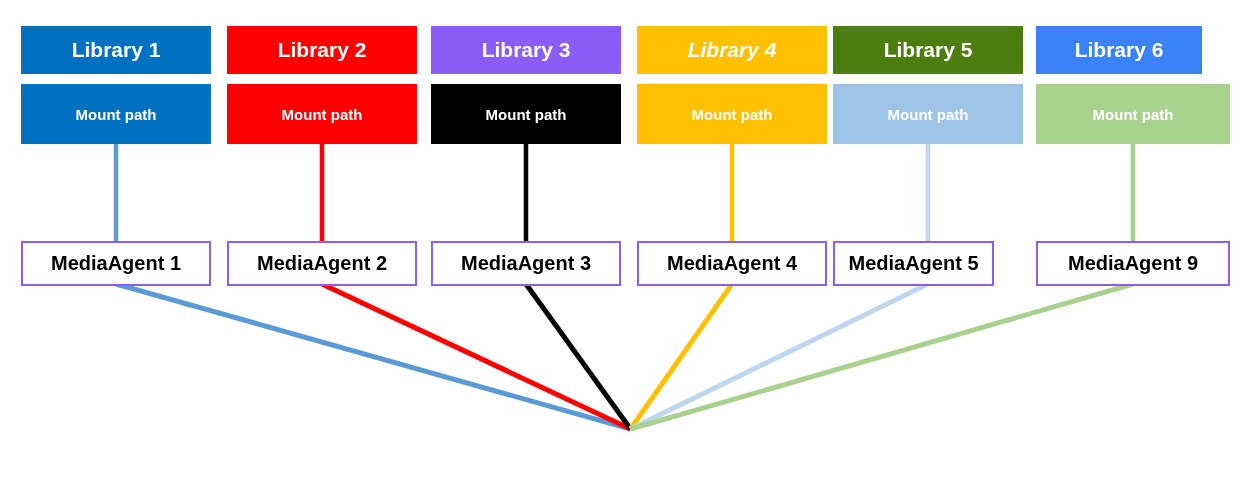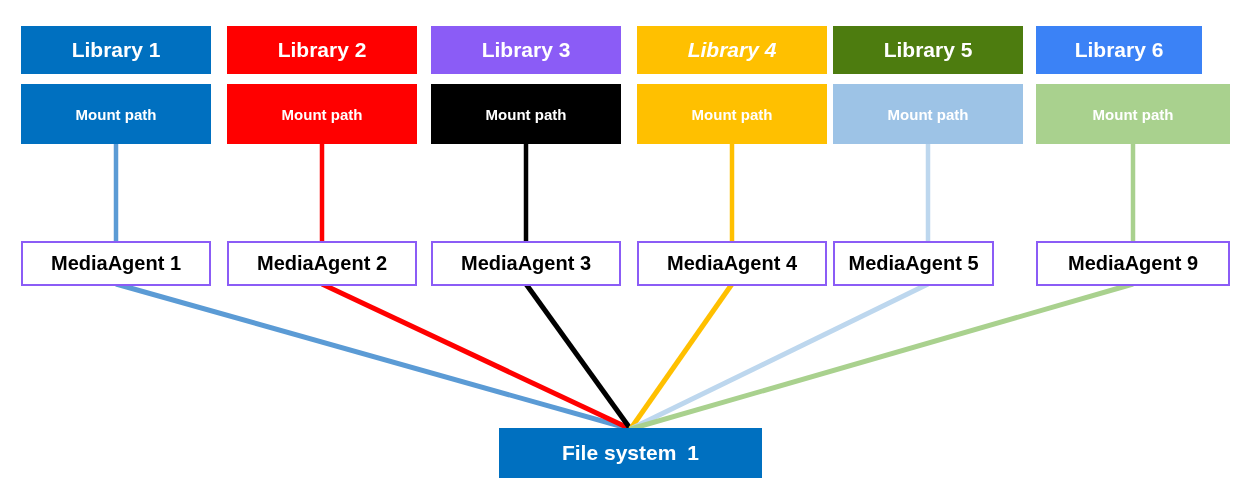--- a/index.html
+++ b/index.html
@@ -92,17 +92,13 @@
       <div class="box library-box" style="left: 637px; top: 26px; width: 190px; background: rgb(255, 192, 0); color: rgb(255, 255, 255); font-style: italic;">Library 4</div>
       <div class="box mount-box" style="left: 637px; top: 84px; width: 190px; background: rgb(255, 192, 0); color: rgb(255, 255, 255);">Mount path</div>
       <div class="box agent-box" style="left: 637px; top: 241px; width: 190px;">MediaAgent 4</div>
       <div class="box library-box" style="left: 833px; top: 26px; width: 190px; background: #4d7c0f; color: rgb(255, 255, 255);">Library 5</div>
       <div class="box mount-box" style="left: 833px; top: 84px; width: 190px; background: rgb(157, 195, 230); color: rgb(255, 255, 255);">Mount path</div>
       <div class="box agent-box" style="left: 833px; top: 241px; width: 161px;">MediaAgent 5</div>
       <div class="box library-box" style="left: 1036px; top: 26px; width: 166px; background: #3b82f6; color: rgb(255, 255, 255);">Library 6</div>
       <div class="box mount-box" style="left: 1036px; top: 84px; width: 194px; background: rgb(169, 209, 142); color: rgb(255, 255, 255);">Mount path</div>
       <div class="box agent-box" style="left: 1036px; top: 241px; width: 194px;">MediaAgent 9</div>
     </div>
-  <div class="box fs-box" style="background: rgb(0, 112, 192); color: rgb(255, 255, 255);">
-    <span>File system</span>
-    <span class="fs-number">1</span>
-  </div>
 </div>
 
 </body></html>

